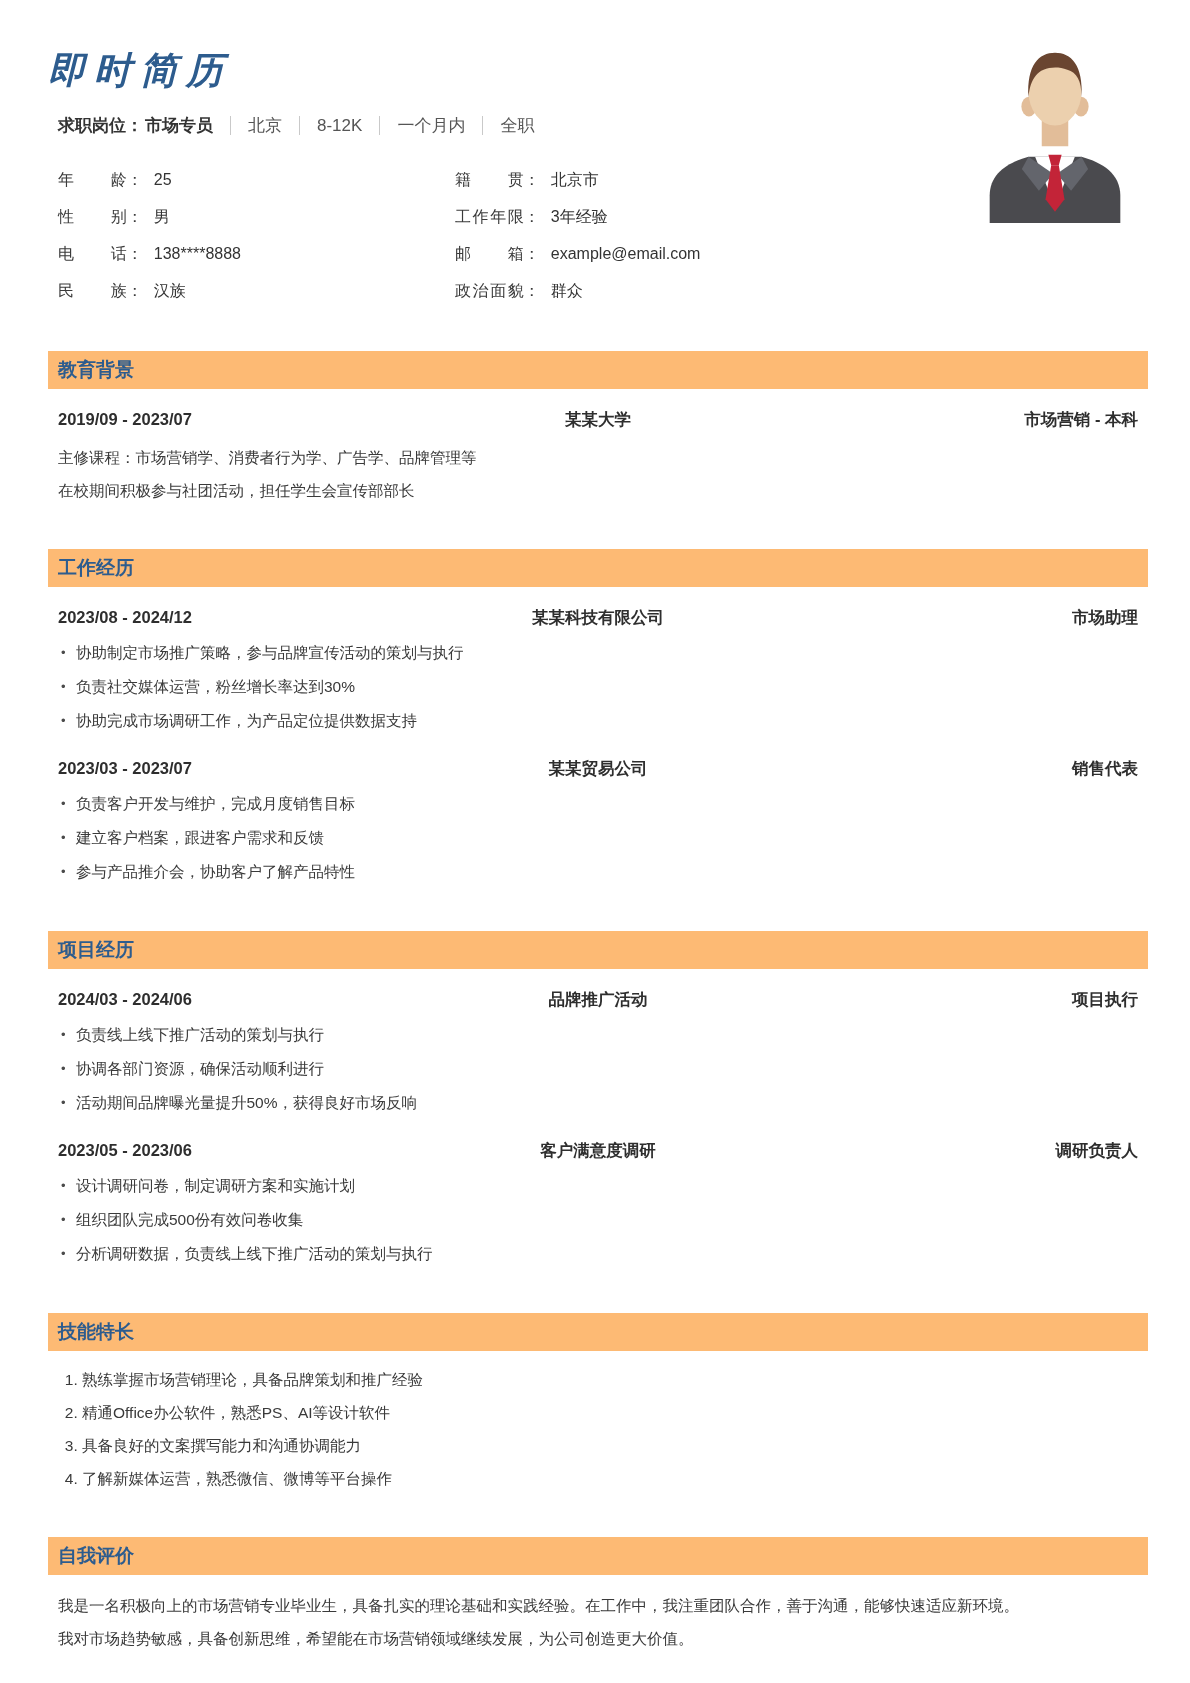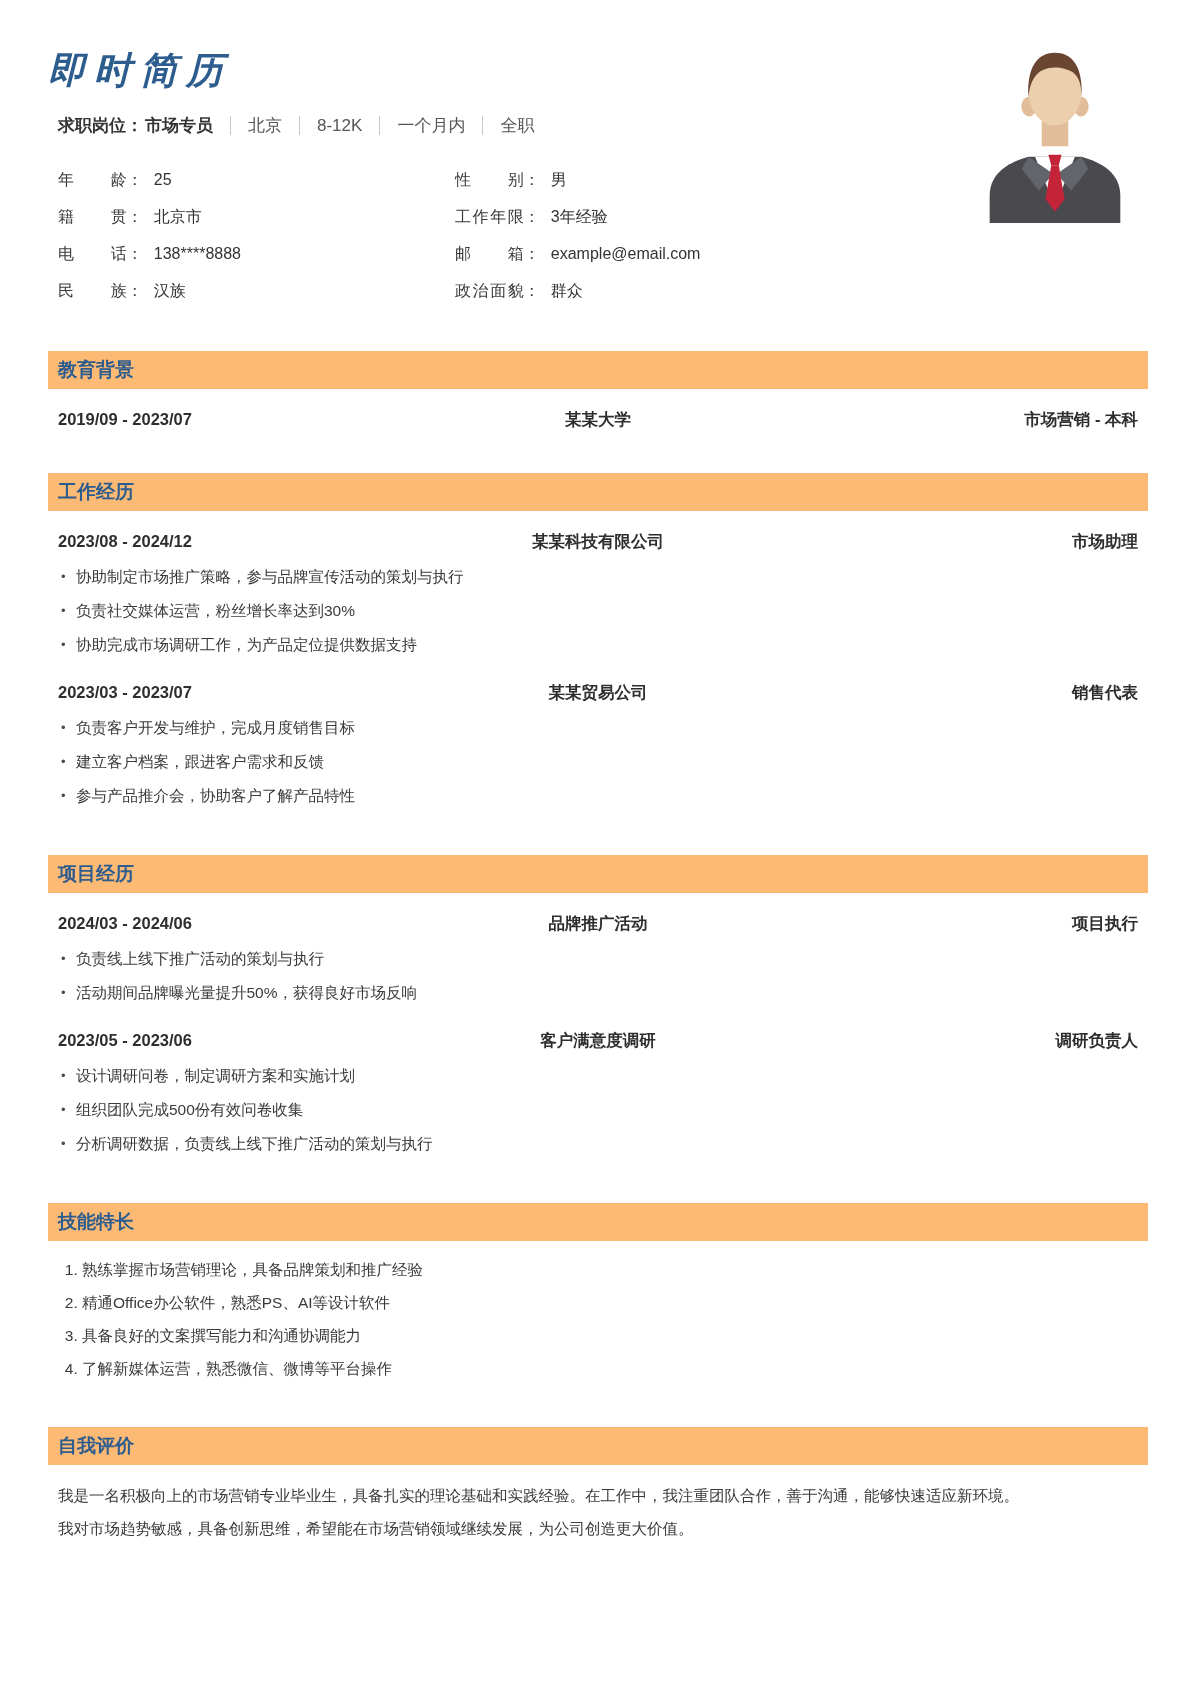--- a/index.html
+++ b/index.html
@@ -98,34 +98,38 @@
     </svg>
   </div>
 
   <h1 class="title">即时简历</h1>
   <div class="jobline">
     <span class="job-label">求职岗位：</span><span class="job-value">市场专员</span><span class="tag">北京</span><span class="tag">8-12K</span><span class="tag">一个月内</span><span class="tag">全职</span>
   </div>
 
   <div class="info-grid">
     <div class="info-cell"><span class="info-label">年龄</span><span class="info-colon">：</span><span class="info-value">25</span></div>
+    <div class="info-cell"><span class="info-label">籍贯</span><span class="info-colon">：</span><span class="info-value">北京市</span></div>
     <div class="info-cell"><span class="info-label">性别</span><span class="info-colon">：</span><span class="info-value">男</span></div>
-    <div class="info-cell"><span class="info-label">籍贯</span><span class="info-colon">：</span><span class="info-value">北京市</span></div>
     <div class="info-cell"><span class="info-label">工作年限</span><span class="info-colon">：</span><span class="info-value">3年经验</span></div>
     <div class="info-cell"><span class="info-label">电话</span><span class="info-colon">：</span><span class="info-value">138****8888</span></div>
     <div class="info-cell"><span class="info-label">邮箱</span><span class="info-colon">：</span><span class="info-value">example@email.com</span></div>
     <div class="info-cell"><span class="info-label">民族</span><span class="info-colon">：</span><span class="info-value">汉族</span></div>
     <div class="info-cell"><span class="info-label">政治面貌</span><span class="info-colon">：</span><span class="info-value">群众</span></div>
   </div>
 
   <div class="band">教育背景</div>
   <div class="entry-head">
     <span class="entry-date">2019/09 - 2023/07</span>
     <span class="entry-name">某某大学</span>
     <span class="entry-role">市场营销 - 本科</span>
+  </div>
+  <div class="plain-lines">
+    <div class="plain-line">主修课程：市场营销学、消费者行为学、广告学、品牌管理等</div>
+    <div class="plain-line">在校期间积极参与社团活动，担任学生会宣传部部长</div>
   </div>
 
   <div class="band">工作经历</div>
   <div class="entry-head">
     <span class="entry-date">2023/08 - 2024/12</span>
     <span class="entry-name">某某科技有限公司</span>
     <span class="entry-role">市场助理</span>
   </div>
   <ul class="bullets">
     <li>协助制定市场推广策略，参与品牌宣传活动的策划与执行</li>
@@ -144,20 +148,21 @@
   </ul>
 
   <div class="band">项目经历</div>
   <div class="entry-head">
     <span class="entry-date">2024/03 - 2024/06</span>
     <span class="entry-name">品牌推广活动</span>
     <span class="entry-role">项目执行</span>
   </div>
   <ul class="bullets">
     <li>负责线上线下推广活动的策划与执行</li>
+    <li>协调各部门资源，确保活动顺利进行</li>
     <li>活动期间品牌曝光量提升50%，获得良好市场反响</li>
   </ul>
   <div class="entry-head">
     <span class="entry-date">2023/05 - 2023/06</span>
     <span class="entry-name">客户满意度调研</span>
     <span class="entry-role">调研负责人</span>
   </div>
   <ul class="bullets">
     <li>设计调研问卷，制定调研方案和实施计划</li>
     <li>组织团队完成500份有效问卷收集</li>

